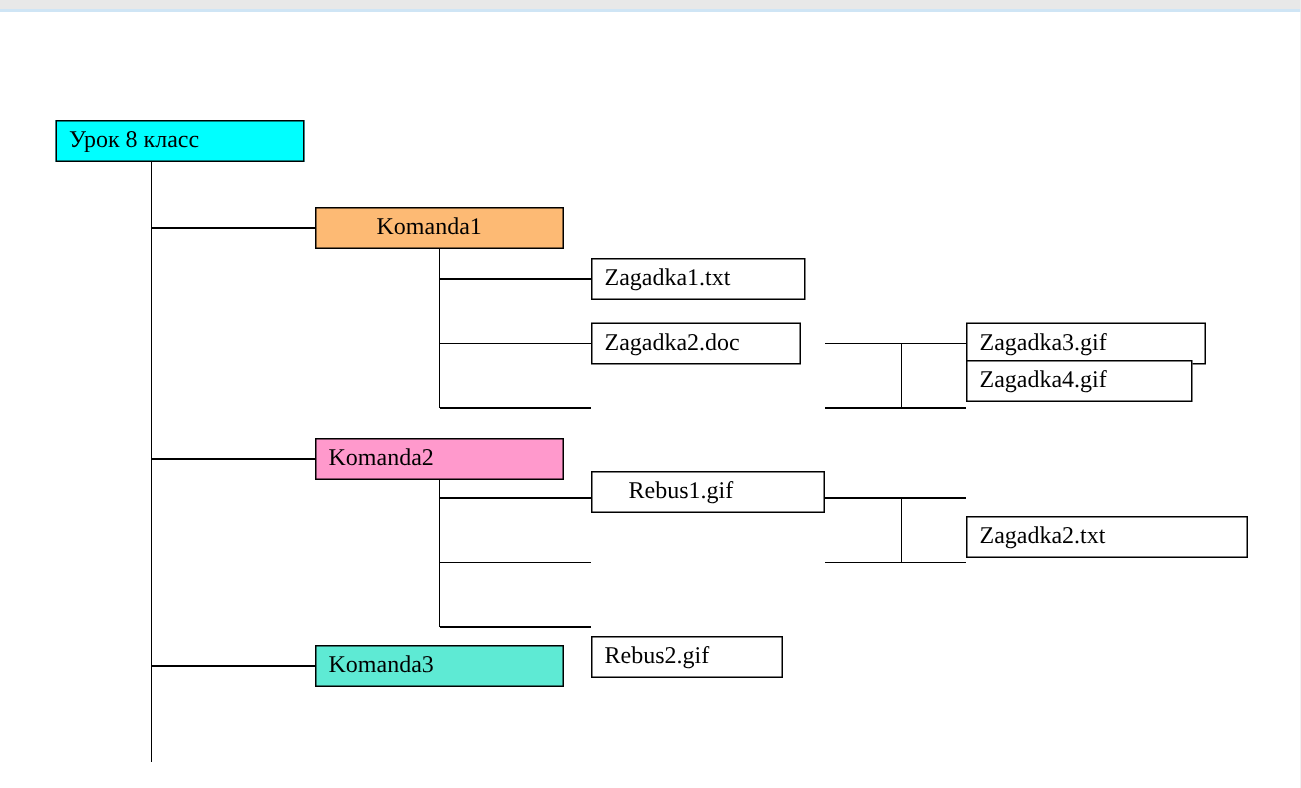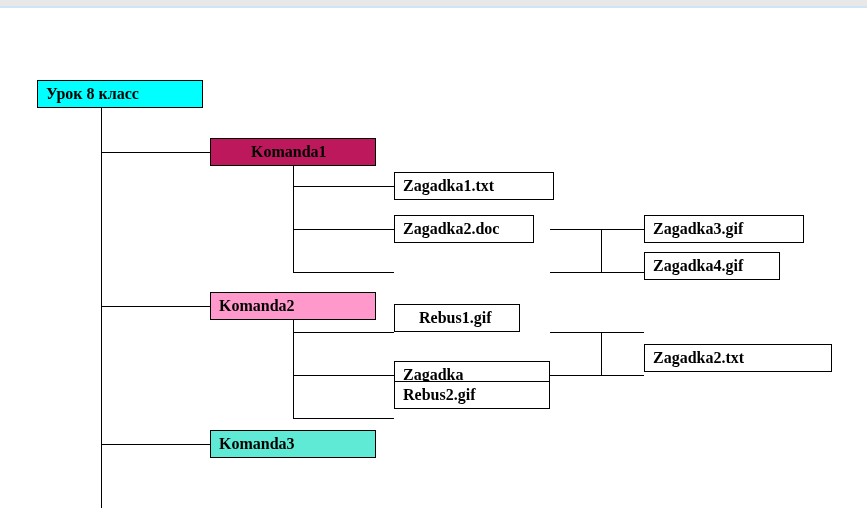--- a/index.html
+++ b/index.html
@@ -21,24 +21,23 @@
   }
   .node {
     position: absolute;
     border: 1px solid #000;
     box-sizing: border-box;
     padding: 4px 8px;
     height: 28px;
     display: flex;
     align-items: center;
     background: #fff;
-    font-weight: bold;
   }
   .root   { background: #00ffff; }
-  .yellow { background: #be185d; padding-left: 40px; }
+  .yellow { background: #fdba74; padding-left: 40px; }
   .pink   { background: #ff99cc; }
   .green  { background: #5eead4; text-align: center; }
   .wavy {
     text-decoration-line: underline;
     text-decoration-style: wavy;
     text-decoration-color: #d00;
   }
   .lines {
     position: absolute;
     left: 0; top: 0;
@@ -91,45 +90,42 @@
   </svg>
 
   <div class="node root" style="left:37px; top:72px; width:166px;">
     <span>Урок 8 класс</span>
   </div>
 
   <div class="node yellow" style="left:210px; top:130px; width:166px;">
     <span>Komanda1</span>
   </div>
 
-  <div class="node" style="left:394px; top:164px; width:160px;">
+  <div class="node" style="left:394px; top:164px; width:143px;">
     <span>Zagadka1.txt</span>
   </div>
   <div class="node" style="left:394px; top:207px; width:140px;">
     <span>Zagadka2.doc</span>
   </div>
 
   <div class="node" style="left:644px; top:207px; width:160px;">
     <span>Zagadka3.gif</span>
   </div>
-  <div class="node" style="left:644px; top:244px; width:136px;">
+  <div class="node" style="left:644px; top:232px; width:151px;">
     <span>Zagadka4.gif</span>
   </div>
 
   <div class="node pink" style="left:210px; top:284px; width:166px;">
     <span>Komanda2</span>
   </div>
 
-  <div class="node" style="left:394px; top:296px; width:126px;padding-left:24px;">
+  <div class="node" style="left:394px; top:306px; width:156px;padding-left:24px;">
     <span>Rebus1.gif</span>
   </div>
-  <div class="node" style="left:394px; top:353px; width:156px;">
-    <span class="wavy">Zagadka</span>
-  </div>
-  <div class="node" style="left:394px; top:373px; width:156px;">
+  <div class="node" style="left:394px; top:416px; width:128px;">
     <span>Rebus2.gif</span>
   </div>
 
   <div class="node" style="left:644px; top:336px; width:188px;">
     <span>Zagadka2.txt</span>
   </div>
 
   <div class="node green" style="left:210px; top:422px; width:166px;">
     <span>Komanda3</span>
   </div>

